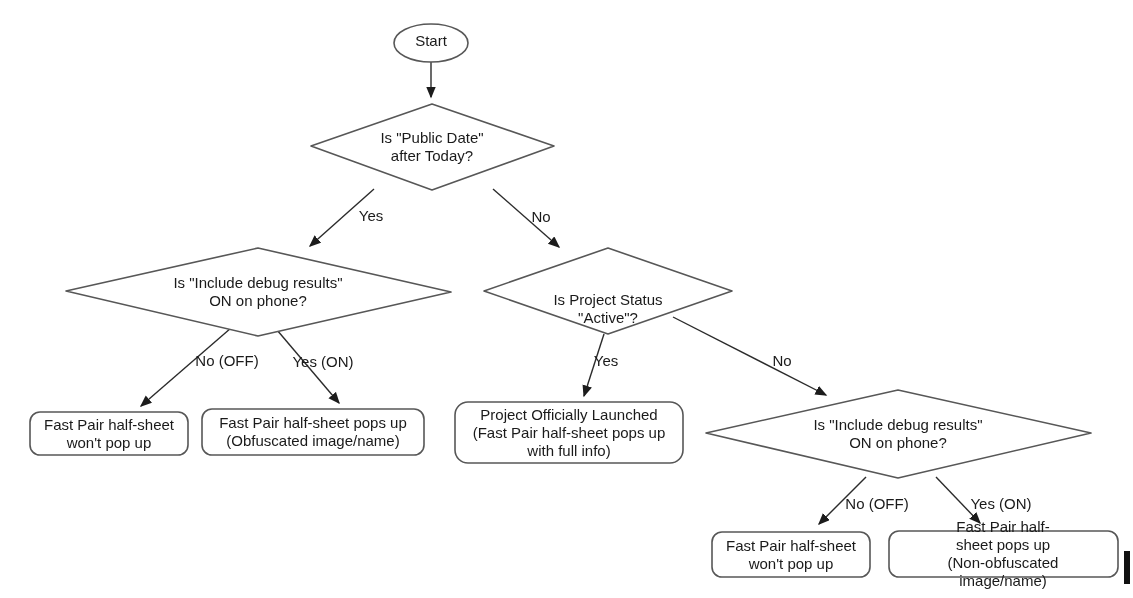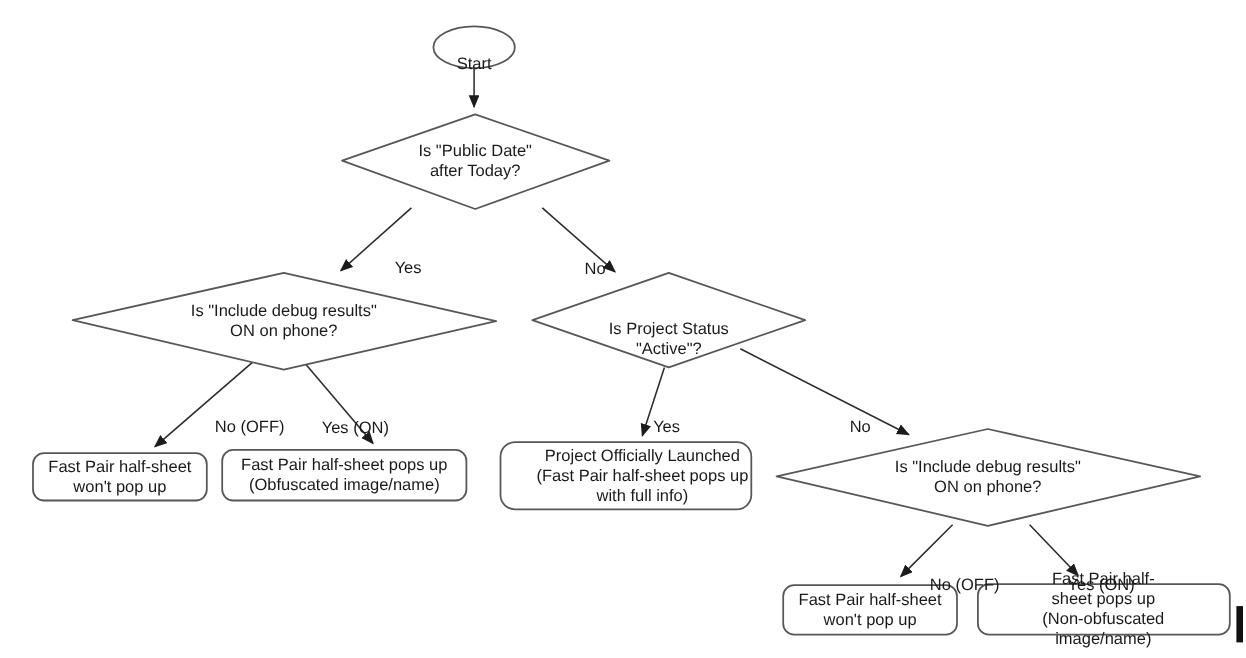--- a/index.html
+++ b/index.html
@@ -33,21 +33,20 @@
     position: absolute;
     transform: translate(-50%, -50%);
     text-align: center;
     font-size: 15px;
     line-height: 18px;
     white-space: pre-line;
     color: #1a1a1a;
   }
   .edge-label {
     white-space: nowrap;
-    margin-top: 28px;
   }
   .cursor-bar { fill: #111111; }
 </style>
 </head>
 <body>
 
 <div class="stage">
 
   <svg viewBox="0 0 1133 598">
     <defs>
@@ -73,34 +72,34 @@
     <polygon class="shape" points="898,390 1091,433 898,478 706,433"></polygon>
     <rect class="shape" x="30" y="412" width="158" height="43" rx="10"></rect>
     <rect class="shape" x="202" y="409" width="222" height="46" rx="10"></rect>
     <rect class="shape" x="455" y="402" width="228" height="61" rx="13"></rect>
     <rect class="shape" x="712" y="532" width="158" height="45" rx="10"></rect>
     <rect class="shape" x="889" y="531" width="229" height="46" rx="10"></rect>
 
     <rect class="cursor-bar" x="1124" y="551" width="6" height="33"></rect>
   </svg>
 
-  <div class="label" style="left:431px;top:59px;">Start</div>
+  <div class="label" style="left:431px;top:41px;">Start</div>
   <div class="label" style="left:432px;top:147px;">Is "Public Date"
 after Today?</div>
   <div class="label" style="left:258px;top:292px;">Is "Include debug results"
 ON on phone?</div>
   <div class="label" style="left:608px;top:309px;">Is Project Status
 "Active"?</div>
   <div class="label" style="left:898px;top:434px;">Is "Include debug results"
 ON on phone?</div>
   <div class="label" style="left:109px;top:434px;">Fast Pair half-sheet
 won't pop up</div>
   <div class="label" style="left:313px;top:432px;">Fast Pair half-sheet pops up
 (Obfuscated image/name)</div>
-  <div class="label" style="left:584px;top:433px;">Project Officially Launched
+  <div class="label" style="left:569px;top:433px;">Project Officially Launched
 (Fast Pair half-sheet pops up
 with full info)</div>
   <div class="label" style="left:791px;top:555px;">Fast Pair half-sheet
 won't pop up</div>
   <div class="label" style="left:1003px;top:554px;">Fast Pair half-sheet pops up
 (Non-obfuscated image/name)</div>
 
   <div class="label edge-label" style="left:371px;top:216px;">Yes</div>
   <div class="label edge-label" style="left:541px;top:217px;">No</div>
   <div class="label edge-label" style="left:227px;top:361px;">No (OFF)</div>

